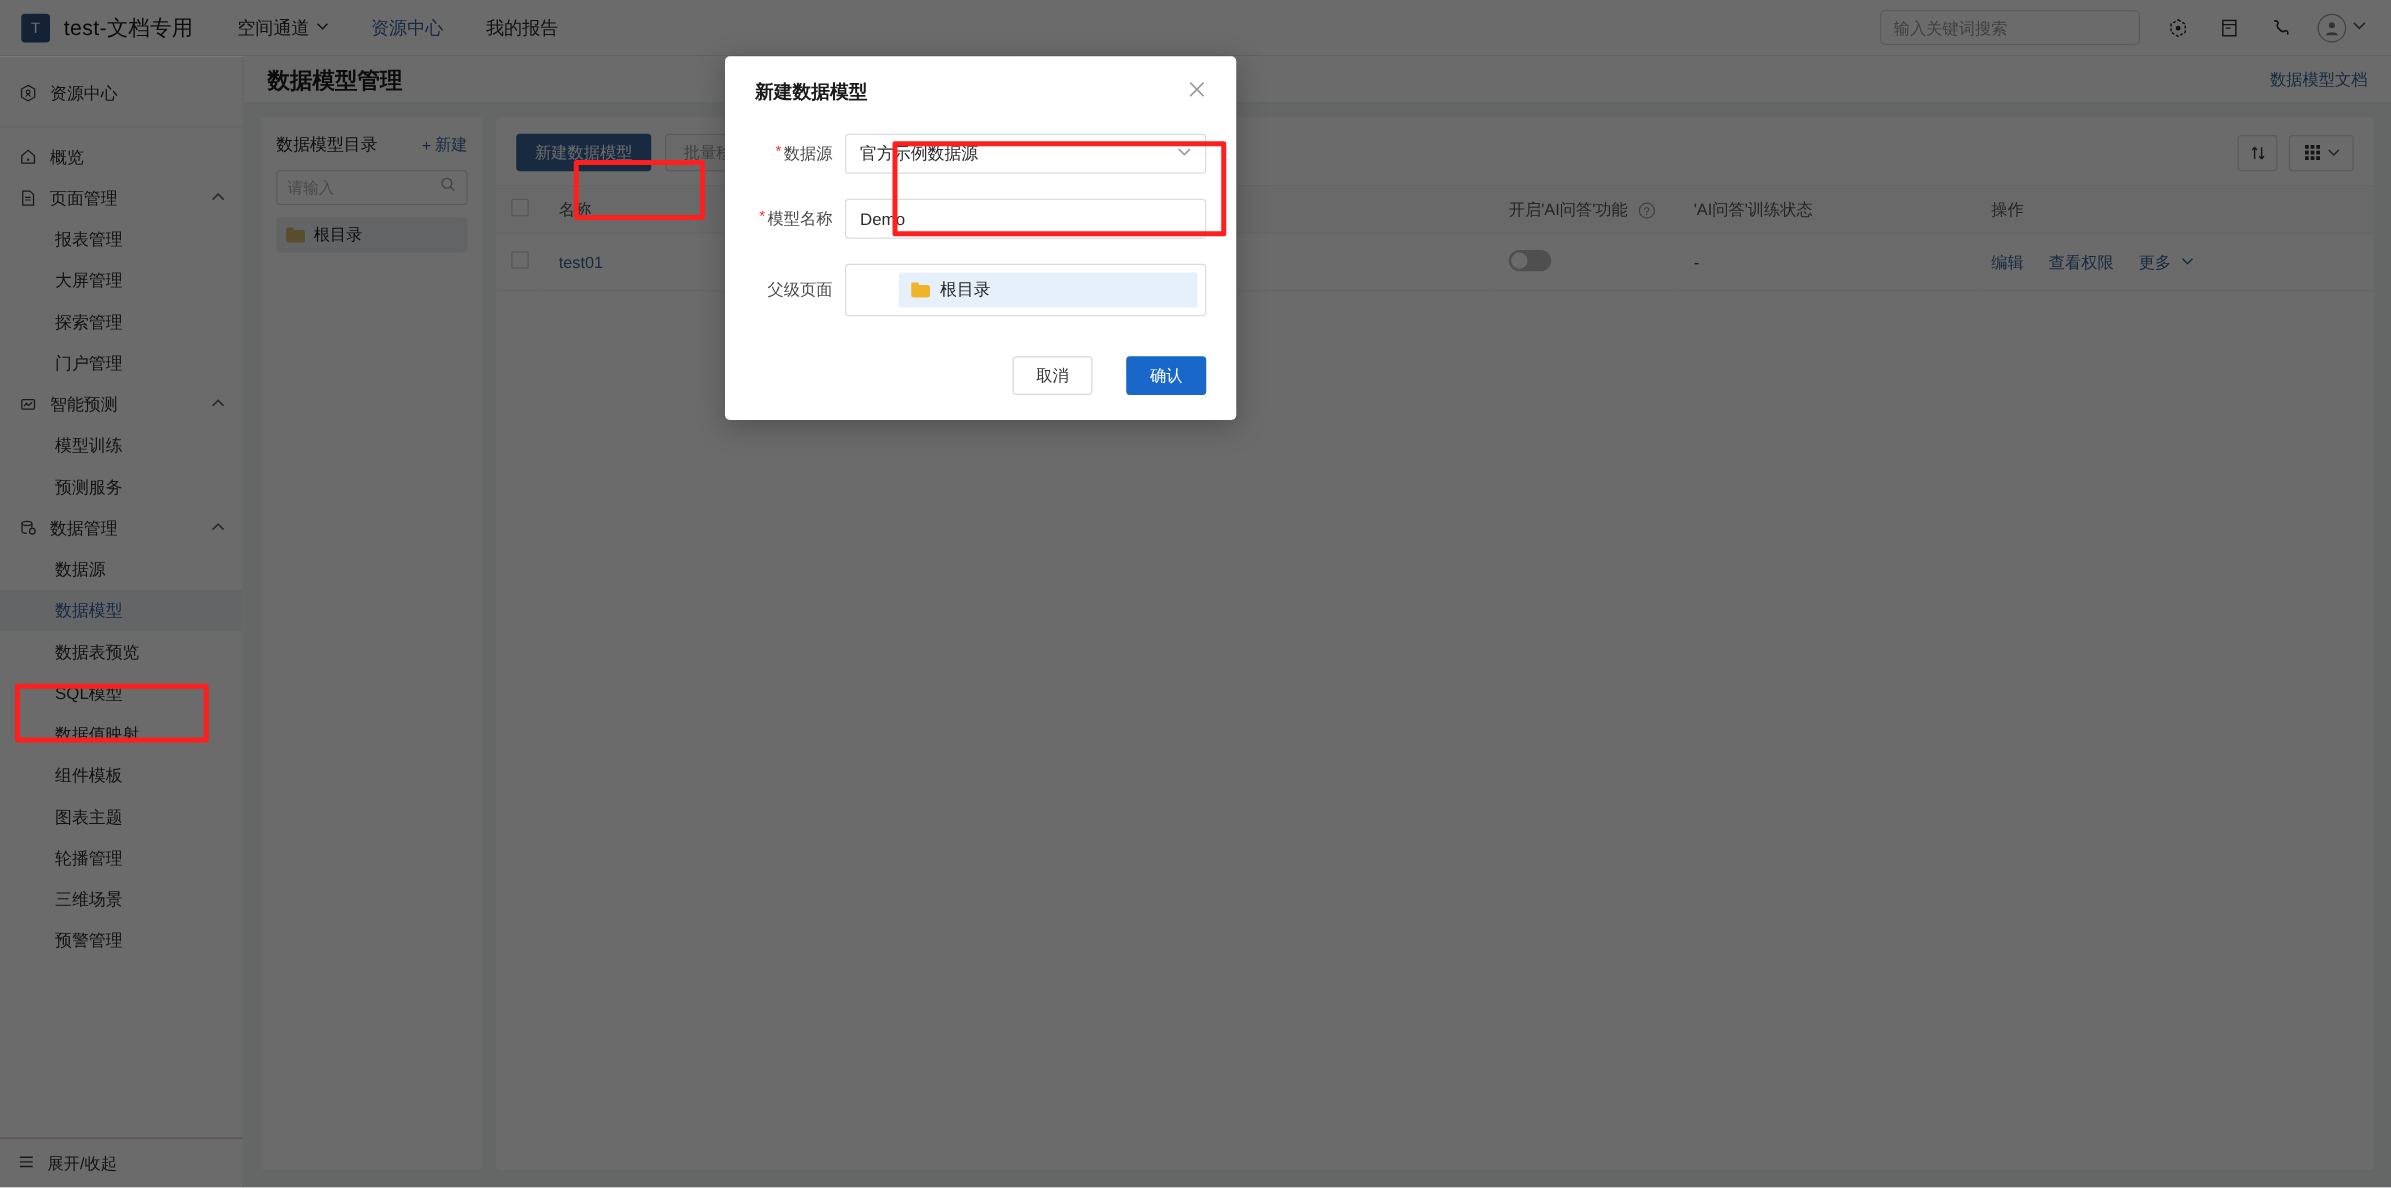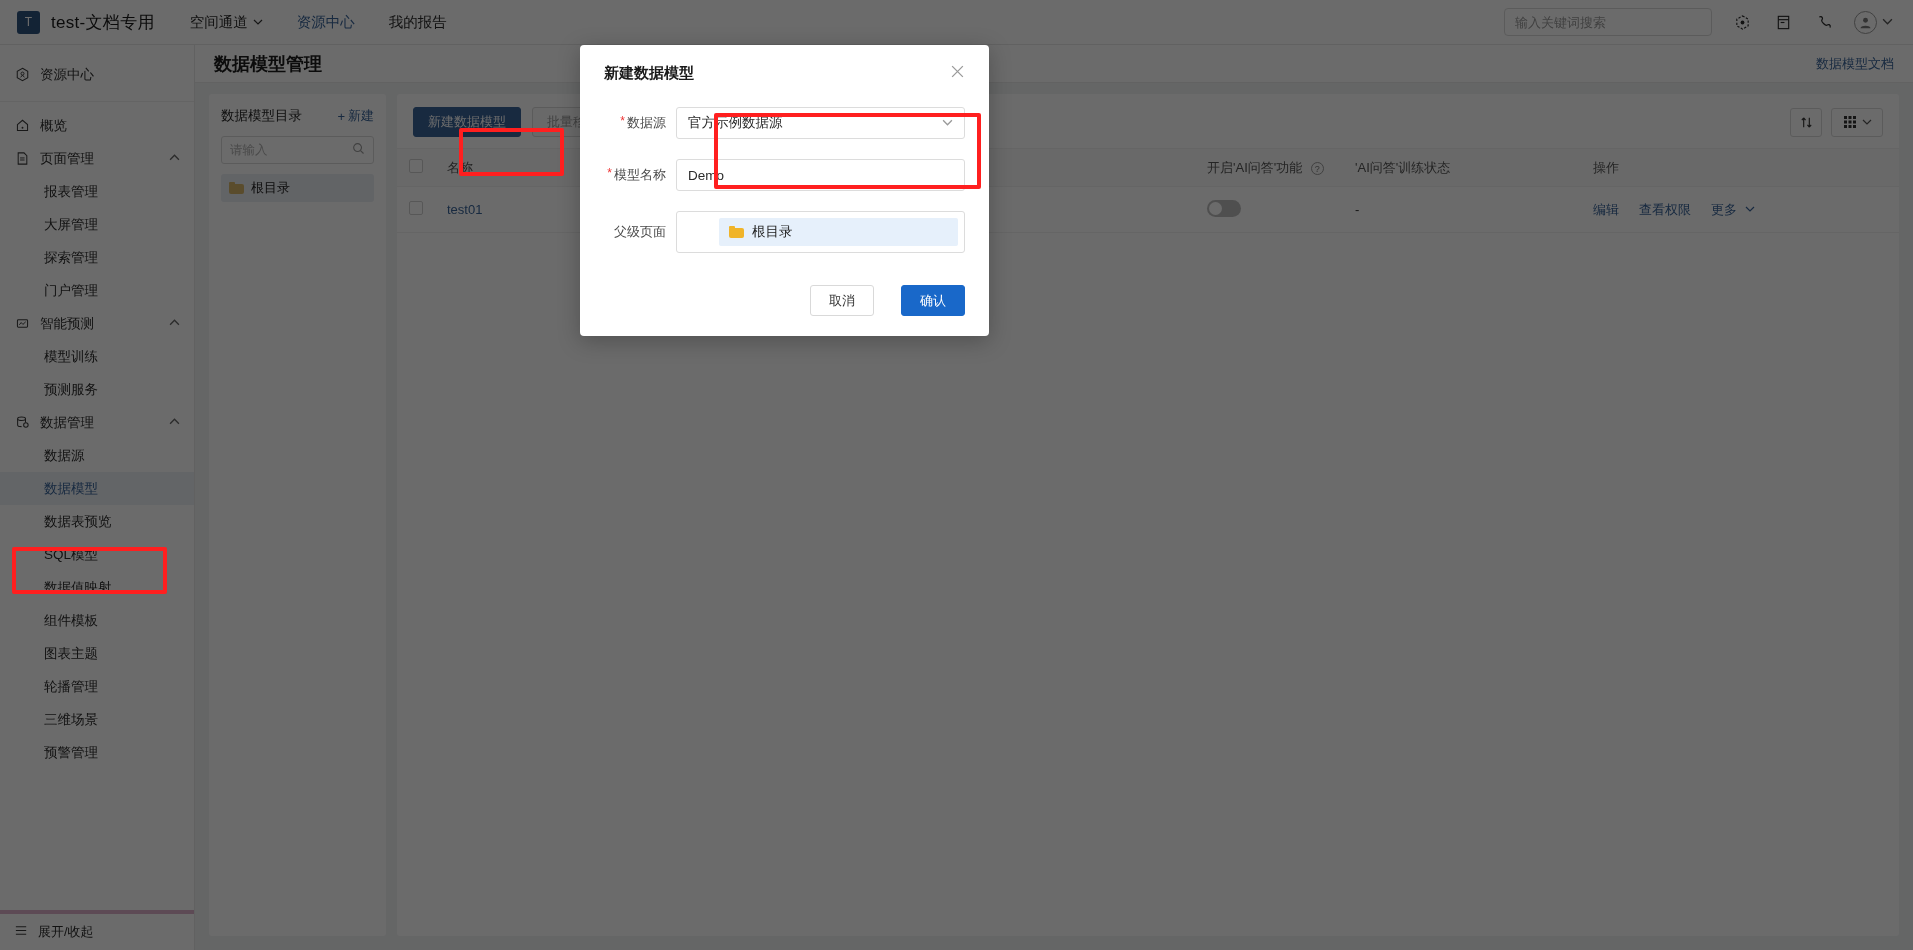--- a/index.html
+++ b/index.html
@@ -58,21 +58,21 @@
   .side-top { padding: 13px 0 10px 0; border-bottom: 1px solid #eee; }
   .side-scroll { flex: 1; overflow: hidden; padding-top: 7px; }
   .side-row {
     height: 33px; display: flex; align-items: center; padding: 0 14px;
     font-size: 13.5px; color: #2c2c2c; cursor: pointer; position: relative;
   }
   .side-row .ico { width: 17px; display: flex; align-items: center; justify-content: center; margin-right: 9px; color: #3a3a3a; }
   .side-row .chev { margin-left: auto; color: #666; font-size: 10px; }
   .side-sub { height: 33px; display: flex; align-items: center; padding-left: 44px; font-size: 13.5px; color: #2c2c2c; cursor: pointer; }
   .side-sub.active { color: #1968c9; background: #eaf1fb; }
-  .side-bottom { border-top: 4px solid #f9a8d4; height: 40px; display: flex; align-items: center; padding: 0 14px; font-size: 13px; color: #2c2c2c; cursor: pointer; }
+  .side-bottom { border-top: 1px solid #f9a8d4; height: 40px; display: flex; align-items: center; padding: 0 14px; font-size: 13px; color: #2c2c2c; cursor: pointer; }
   .side-bottom .ico { margin-right: 9px; }
 
   
   .content { flex: 1; background: #f0f2f5; display: flex; flex-direction: column; min-width: 0; }
   .content-head {
     height: 38px; background: #fff; display: flex; align-items: center;
     padding: 0 19px; border-bottom: 1px solid #eaeaea;
   }
   .page-title { font-size: 18px; font-weight: bold; color: #1d1d1d; }
   .doc-link { margin-left: auto; font-size: 13px; color: #1968c9; cursor: pointer; }

